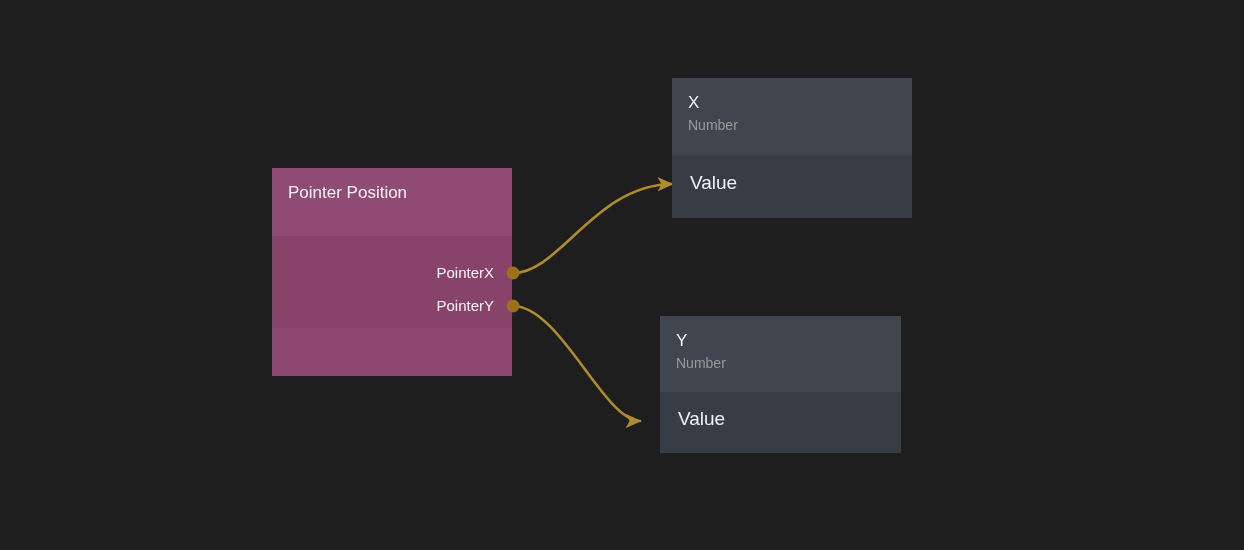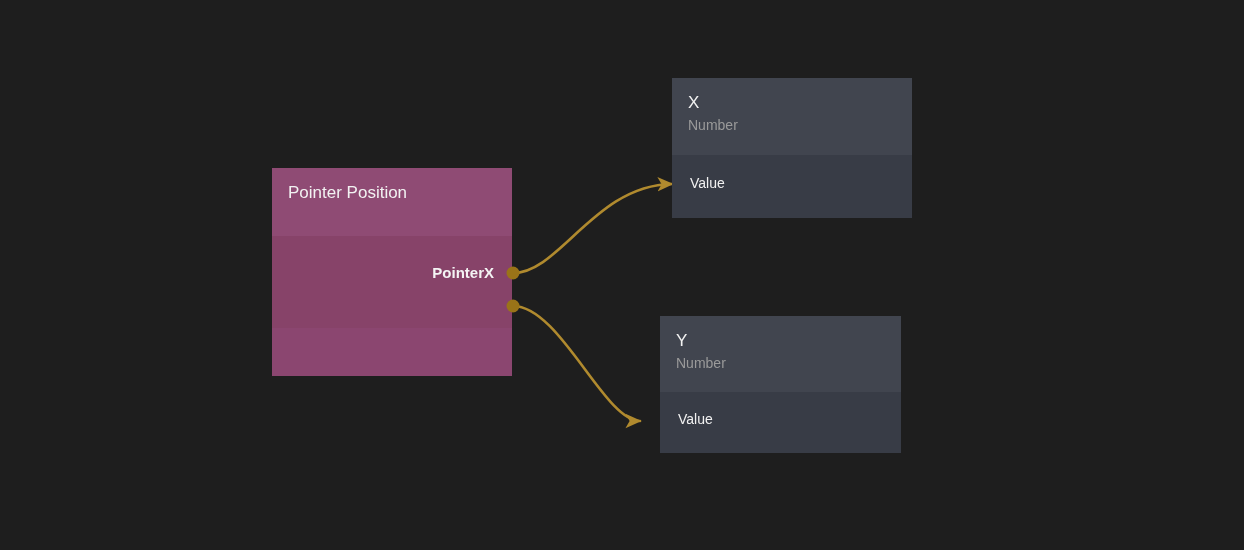--- a/index.html
+++ b/index.html
@@ -50,21 +50,21 @@
     white-space: nowrap;
   }
   .node-body {
     box-sizing: border-box;
     position: relative;
   }
 
   
   .node-script { background: #8b4670; }
   .node-script .node-header { background: #8f4b74; height: 68px; }
-  .node-script .node-body   { background: #874369; height: 92px; font-weight: bold; }
+  .node-script .node-body   { background: #874369; height: 92px; }
   .port-row-out {
     position: absolute;
     right: 0;
     height: 22px;
     display: flex;
     align-items: center;
     justify-content: flex-end;
     padding-right: 18px;
     box-sizing: border-box;
   }
@@ -83,21 +83,21 @@
     position: absolute;
     left: 0;
     height: 22px;
     display: flex;
     align-items: center;
     padding-left: 18px;
     box-sizing: border-box;
   }
   .port-row-in .port-label {
     color: #f1f1f1;
-    font-size: 14px;
+    font-size: 19px;
     line-height: 22px;
     white-space: nowrap;
   }
 
   
   .port-dot {
     position: absolute;
     width: 13px;
     height: 13px;
     border-radius: 50%;
@@ -122,20 +122,23 @@
   </svg>
 
   <div class="node node-script" style="left:272px; top:168px; width:240px; height:208px;">
     <div class="node-header">
       <div class="node-title">Pointer Position</div>
     </div>
     <div class="node-body">
       <div class="port-row-out" style="top:26px; width:240px;">
         <span class="port-label">PointerX</span>
       </div>
+      <div class="port-row-out" style="top:59px; width:240px;">
+        <span class="port-label">PointerY</span>
+      </div>
     </div>
   </div>
 
   <div class="port-dot" style="left:513px; top:273px;"></div>
   <div class="port-dot" style="left:513px; top:306px;"></div>
 
   <div class="node node-number" style="left:672px; top:78px; width:240px; height:140px;">
     <div class="node-header" style="height:77px;">
       <div class="node-title">X</div>
       <div class="node-subtitle">Number</div>

